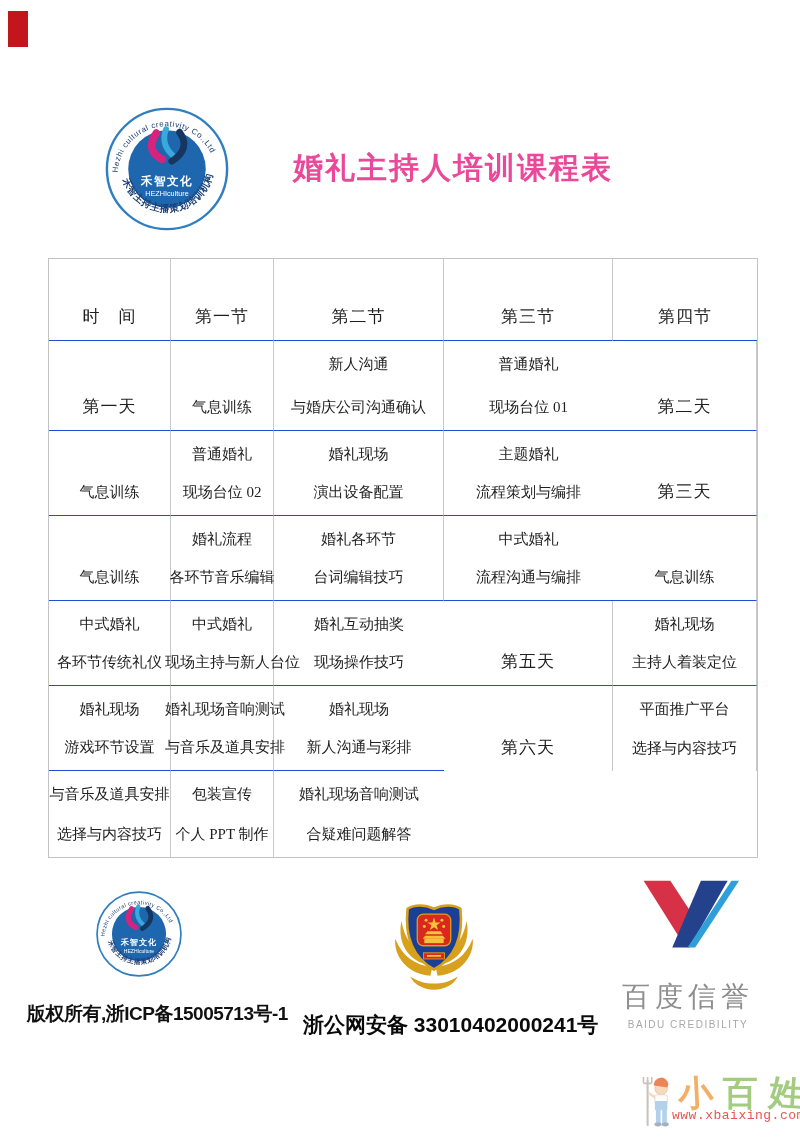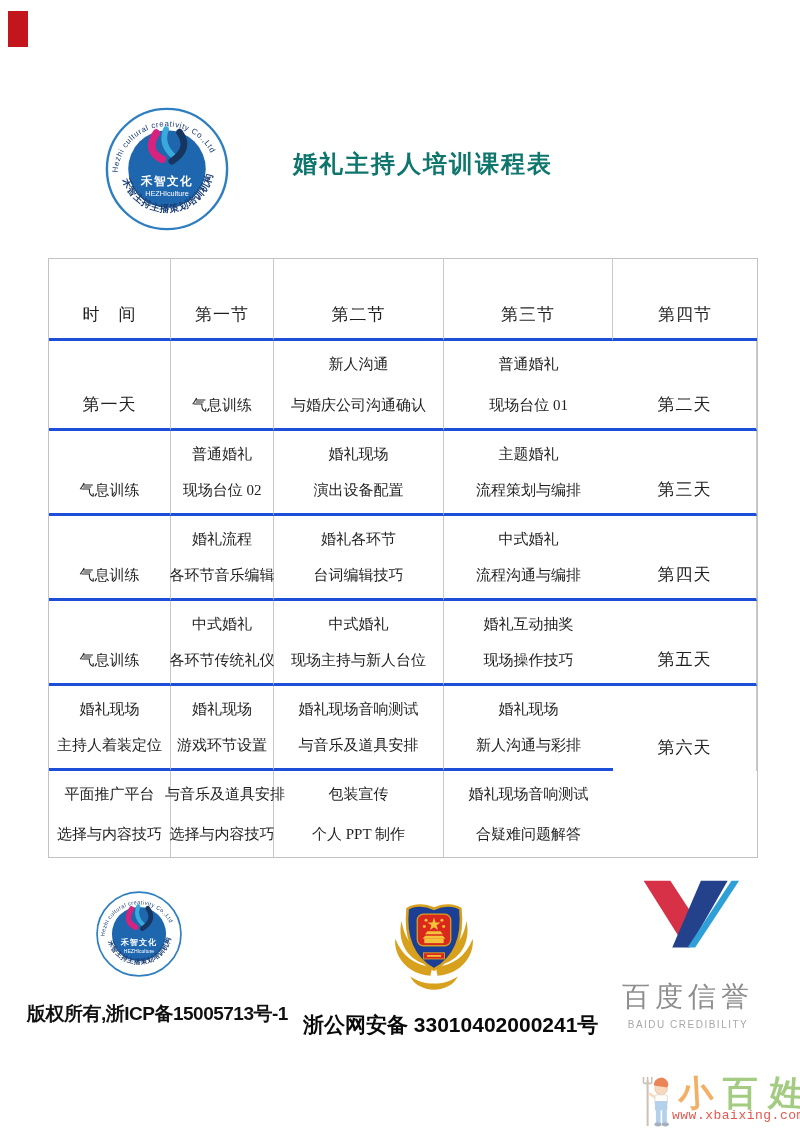--- a/index.html
+++ b/index.html
@@ -6,28 +6,28 @@
   .page{position:relative;width:800px;height:1139px;background:#ffffff;overflow:hidden;
         font-family:"Liberation Serif", serif;color:#1c1c1c;}
 
   
   .corner-mark{position:absolute;left:8px;top:11px;width:20px;height:36px;background:#c3151c;}
 
   
   .logo-big{position:absolute;left:104px;top:106px;}
   .logo-small{position:absolute;left:95px;top:890px;}
   .doc-title{position:absolute;left:293px;top:148px;font-family:"Liberation Sans",sans-serif;
-             font-size:24px;font-weight:700;letter-spacing:2px;color:#0f766e;}
+             font-size:30px;font-weight:700;letter-spacing:2px;color:#ec4899;}
 
   
   .course-table{position:absolute;left:48px;top:258px;width:708px;height:598px;
     display:grid;grid-template-columns:122px 103px 170px 169px 144px;
     grid-template-rows:82px 90px 85px 85px 85px 85px 86px;
     border:1px solid #c3c3c3;box-sizing:content-box;}
-  .cell{position:relative;border-right:1px solid #c9c9c9;border-bottom:3px solid #1d4ed8;
+  .cell{position:relative;border-right:1px solid #c9c9c9;border-bottom:1px solid #1d4ed8;
         font-size:15px;color:#1f1f1f;}
   .cell.clast{border-right:none;}
   .cell.rlast{border-bottom:none;}
   .l1,.l2{position:absolute;left:-6px;right:-6px;text-align:center;white-space:nowrap;line-height:20px;}
   .l1{top:13px;}
   .l2{bottom:13px;}
   .hdr .l2,.day{font-size:17px;letter-spacing:1px;}
 
   
   .icp-text{position:absolute;left:27px;top:1001px;width:250px;
@@ -149,23 +149,20 @@
       </div>
     <div class="cell">
         <div class="l1">婚礼各环节</div>
         <div class="l2">台词编辑技巧</div>
       </div>
     <div class="cell clast">
         <div class="l1">中式婚礼</div>
         <div class="l2">流程沟通与编排</div>
       </div>
 
-    <div class="cell">
-        <div class="l2 day">第四天</div>
-      </div>
     <div class="cell">
         <div class="l1"></div>
         <div class="l2">气息训练</div>
       </div>
     <div class="cell">
         <div class="l1">中式婚礼</div>
         <div class="l2">各环节传统礼仪</div>
       </div>
     <div class="cell">
         <div class="l1">中式婚礼</div>

